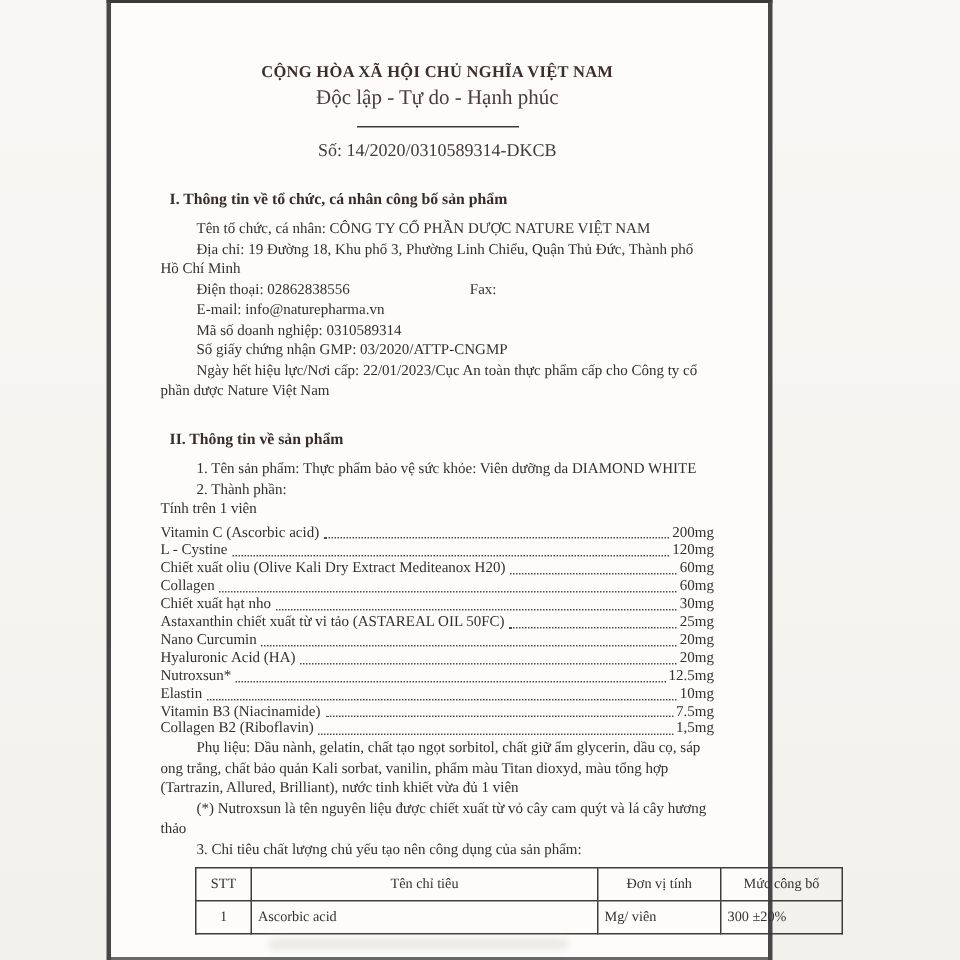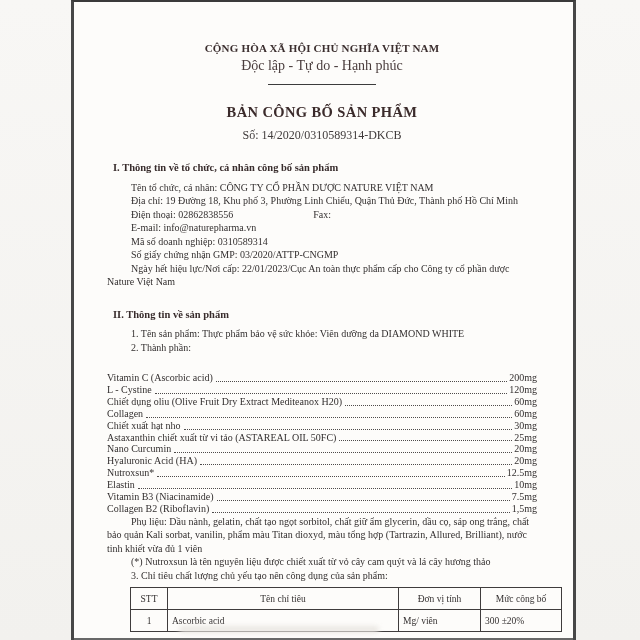--- a/index.html
+++ b/index.html
@@ -8,21 +8,21 @@
     width: 640px;
     height: 640px;
     overflow: hidden;
     background: linear-gradient(#f8f7f5, #f2f1ee);
     font-family: "Liberation Serif", serif;
   }
   .page {
     position: absolute;
     left: 71px;
     top: 0;
-    width: 505px;
+    width: 444px;
     height: 640px;
     box-sizing: border-box;
     background: #fdfcfa;
     border-left: 3px solid #474747;
     border-right: 3px solid #474747;
     border-top: 2px solid #3a3a3a;
   }
   .page::after {
     content: "";
     position: absolute;
@@ -67,21 +67,21 @@
     font-weight: bold;
     font-size: 10.5px;
     margin: 6px;
     margin-top: 19px;
     color: #382c2c;
   }
   p.line { margin: 0; }
   p.ind { text-indent: 24px; }
   .phone-line .fax { display: inline-block; margin-left: 56px; }
   .per-unit { margin-top: 4px; }
-  .ing-list { margin-top: 18px; }
+  .ing-list { margin-top: 3px; }
   .ing-row {
     display: flex;
     align-items: flex-end;
     line-height: 11.9px;
   }
   .ing-name { white-space: nowrap; }
   .leader {
     flex: 1;
     border-bottom: 1.3px dotted #4d4a4a;
     margin: 0 2px 2px 3px;
@@ -135,51 +135,51 @@
 </head>
 <body>
 
 <div class="page">
   <div class="content">
 
     <div class="doc-header">
       <div class="nat-title">CỘNG HÒA XÃ HỘI CHỦ NGHĨA VIỆT NAM</div>
       <div class="motto">Độc lập - Tự do - Hạnh phúc</div>
       <hr class="rule">
-      <div class="doc-title">BẢN CÔNG BỐ SẢN PHẨM</div>
       <div class="doc-no">Số: 14/2020/0310589314-DKCB</div>
     </div>
 
     <p class="sec-heading">I. Thông tin về tổ chức, cá nhân công bố sản phẩm</p>
     <p class="line ind">Tên tổ chức, cá nhân: CÔNG TY CỔ PHẦN DƯỢC NATURE VIỆT NAM</p>
     <p class="line ind">Địa chỉ: 19 Đường 18, Khu phố 3, Phường Linh Chiểu, Quận Thủ Đức, Thành phố Hồ Chí Minh</p>
     <p class="line ind phone-line"><span>Điện thoại: 02862838556</span><span class="fax">Fax:</span></p>
     <p class="line ind">E-mail: info@naturepharma.vn</p>
     <p class="line ind">Mã số doanh nghiệp: 0310589314</p>
     <p class="line ind">Số giấy chứng nhận GMP: 03/2020/ATTP-CNGMP</p>
     <p class="line ind">Ngày hết hiệu lực/Nơi cấp: 22/01/2023/Cục An toàn thực phẩm cấp cho Công ty cổ phần dược Nature Việt Nam</p>
 
     <p class="sec-heading">II. Thông tin về sản phẩm</p>
     <p class="line ind" style="margin-top:5px">1. Tên sản phẩm: Thực phẩm bảo vệ sức khỏe: Viên dưỡng da DIAMOND WHITE</p>
     <p class="line ind">2. Thành phần:</p>
 
+    <p class="line per-unit">Tính trên 1 viên</p>
 
     <div class="ing-list">
       <div class="ing-row">
           <span class="ing-name">Vitamin C (Ascorbic acid)</span>
           <span class="leader"></span>
           <span class="ing-amt">200mg</span>
         </div>
       <div class="ing-row">
           <span class="ing-name">L - Cystine</span>
           <span class="leader"></span>
           <span class="ing-amt">120mg</span>
         </div>
       <div class="ing-row">
-          <span class="ing-name">Chiết dụng oliu (Olive Fruit Dry Extract Mediteanox H20)</span>
+          <span class="ing-name">Chiết xuất oliu (Olive Kali Dry Extract Mediteanox H20)</span>
           <span class="leader"></span>
           <span class="ing-amt">60mg</span>
         </div>
       <div class="ing-row">
           <span class="ing-name">Collagen</span>
           <span class="leader"></span>
           <span class="ing-amt">60mg</span>
         </div>
       <div class="ing-row">
           <span class="ing-name">Chiết xuất hạt nho</span>

